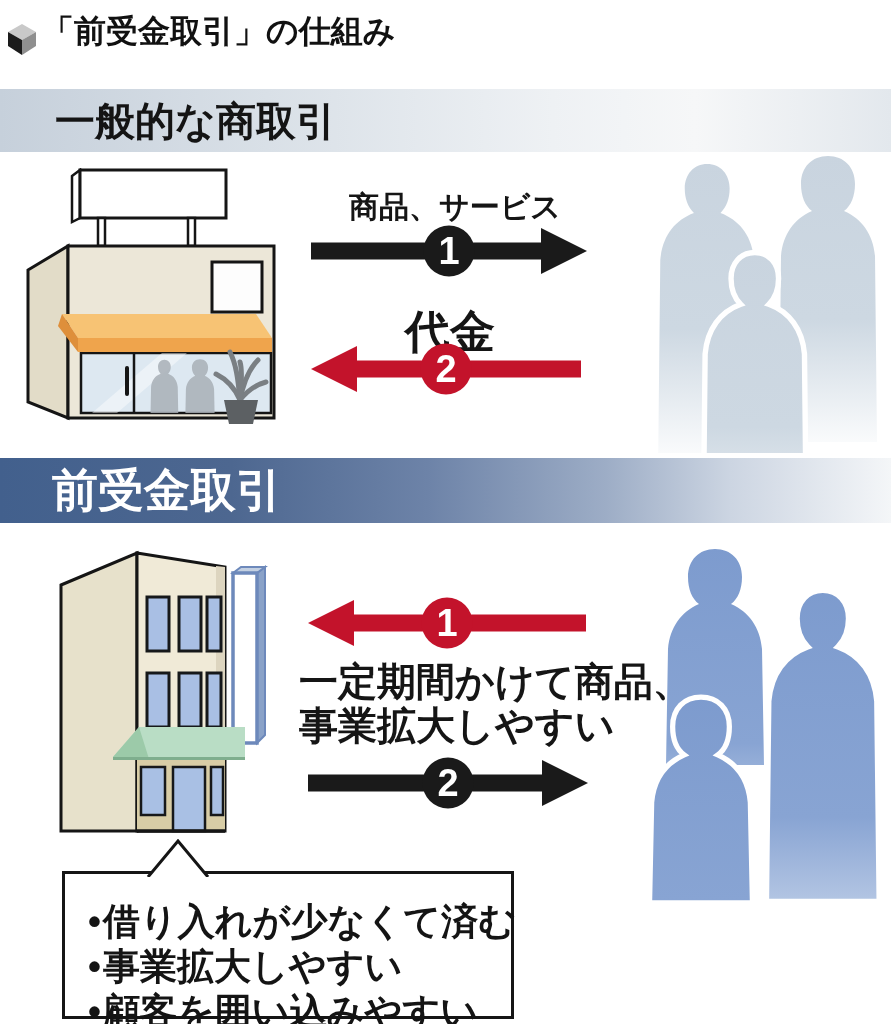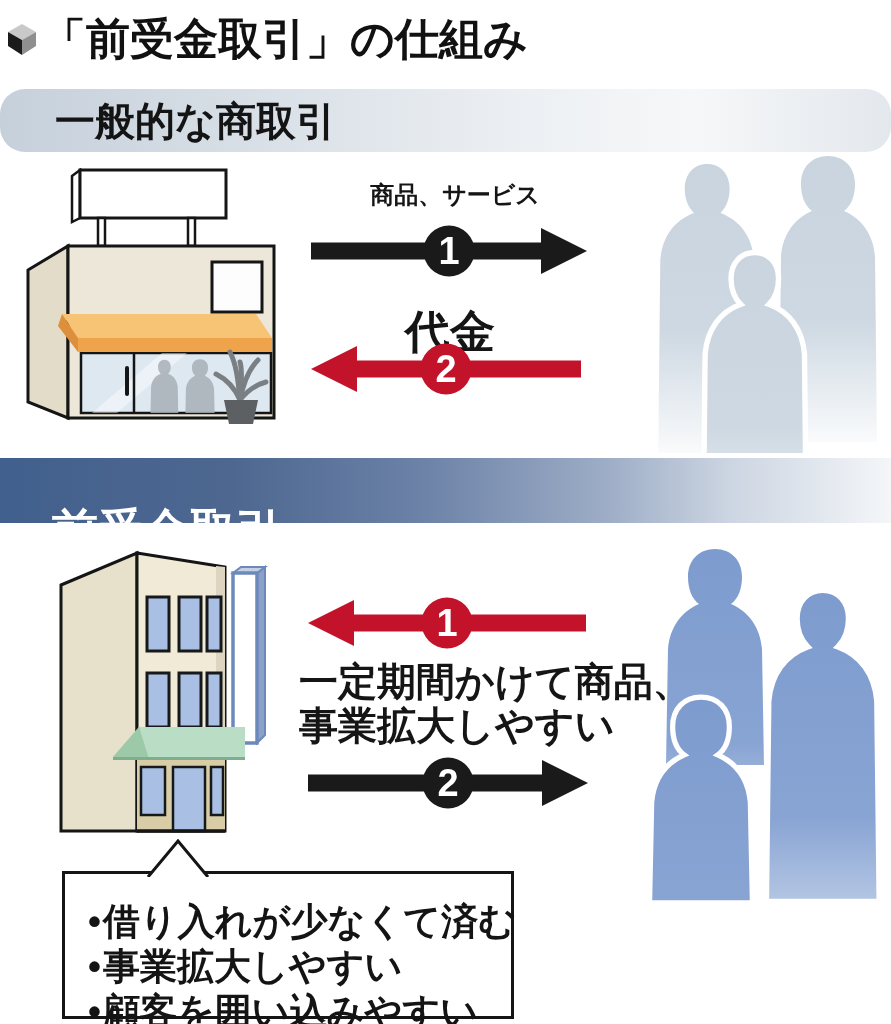--- a/index.html
+++ b/index.html
@@ -2,32 +2,32 @@
 <html><head>
 <meta charset="utf-8">
 <style>
   html,body{margin:0;padding:0;background:#ffffff;}
   body{font-family:"Liberation Sans","DejaVu Sans",sans-serif;color:#1a1a1a;}
   .canvas{position:relative;width:891px;height:1024px;background:#ffffff;overflow:hidden;}
 
   
   .title-row{position:absolute;left:0;top:10px;width:891px;height:60px;}
   .cube{position:absolute;left:6px;top:12px;}
-  .page-title{position:absolute;left:42px;top:0;font-size:44px;font-weight:bold;letter-spacing:0px;color:#111;}
+  .page-title{position:absolute;left:42px;top:0;font-size:32px;font-weight:bold;letter-spacing:0px;color:#111;}
 
   
   .band{position:absolute;left:0;width:891px;}
-  .band1{top:89px;height:63px;background:linear-gradient(to right,#c6d0db 0%,#d9e0e7 30%,#eef1f4 62%,#f6f7f8 78%,#e3e8ed 100%);border-radius:25px;}
+  .band1{top:89px;height:63px;background:linear-gradient(to right,#c6d0db 0%,#d9e0e7 30%,#eef1f4 62%,#f6f7f8 78%,#e3e8ed 100%);}
   .band1 .band-label{position:absolute;left:55px;top:50%;transform:translateY(-50%);font-size:40px;font-weight:bold;color:#141414;}
   .band2{top:458px;height:65px;background:linear-gradient(to right,#42608d 0%,#4d6790 26%,#6d83a8 48%,#9dadc6 68%,#ccd5e2 82%,#f4f6f8 100%);}
-  .band2 .band-label{position:absolute;left:52px;top:50%;transform:translateY(-50%);font-size:46px;font-weight:bold;color:#ffffff;margin-top:40px;}
+  .band2 .band-label{position:absolute;left:52px;top:50%;transform:translateY(-50%);font-size:46px;font-weight:bold;color:#ffffff;}
 
   
   .flow-label{position:absolute;font-weight:bold;color:#151515;white-space:nowrap;}
-  .lbl-goods1{left:310px;top:179px;width:290px;text-align:center;font-size:24px;}
+  .lbl-goods1{left:310px;top:187px;width:290px;text-align:center;font-size:30px;}
   .lbl-pay1{left:310px;top:302px;width:280px;text-align:center;font-size:45px;}
   .lbl-pay2{left:318px;top:551px;width:296px;text-align:center;font-size:39px;}
   .lbl-goods2{left:299px;top:660px;font-size:39px;line-height:44px;text-align:left;}
 
   
   .arrow{position:absolute;height:50px;}
   .arrow .shaft{position:absolute;top:50%;transform:translateY(-50%);height:17px;}
   .arrow .head{position:absolute;top:50%;transform:translateY(-50%);width:0;height:0;}
   .arrow.right .shaft{left:0;right:42px;}
   .arrow.right .head{right:0;border-top:23px solid transparent;border-bottom:23px solid transparent;}

